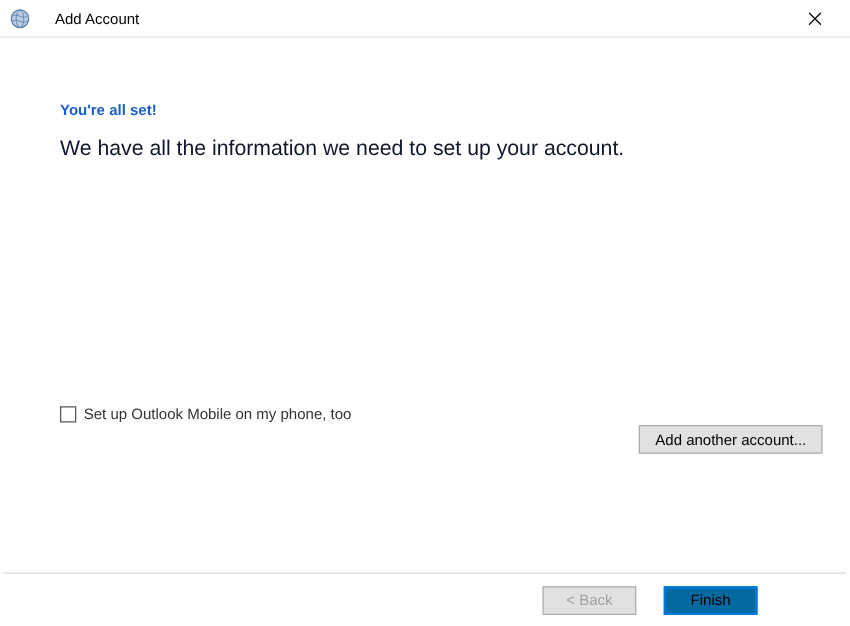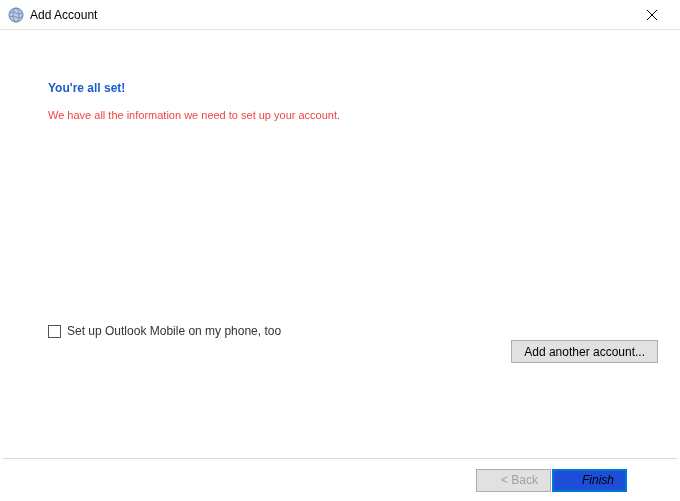--- a/index.html
+++ b/index.html
@@ -22,42 +22,43 @@
   }
   .titlebar .globe-icon {
     width: 16px;
     height: 16px;
     margin-right: 6px;
   }
   .titlebar .title {
     color: #000;
     font-size: 12px;
     flex: 1;
+    margin-left: 14px;
   }
   .titlebar .close {
     width: 40px;
     height: 28px;
     display: flex;
     align-items: center;
     justify-content: center;
     cursor: default;
   }
   .content {
     padding: 34px 48px 0 48px;
   }
   .heading {
     color: #1a5ecc;
     font-weight: 600;
     font-size: 12px;
     margin-bottom: 14px;
     margin-top: 17px;
   }
   .subtext {
-    color: #ef4444;
-    font-size: 11px;
+    color: #0f172a;
+    font-size: 17px;
   }
   .checkbox-row {
     position: absolute;
     left: 48px;
     top: 324px;
     display: flex;
     align-items: center;
     gap: 6px;
     color: #333;
   }
@@ -75,51 +76,49 @@
   .winbtn {
     background: #e1e1e1;
     border: 1px solid #adadad;
     height: 23px;
     padding: 0 12px;
     font-family: inherit;
     font-size: 12px;
     color: #000;
     cursor: default;
     min-width: 75px;
-    text-align: right;
   }
   .winbtn.wide {
     min-width: 140px;
   }
   .winbtn:disabled {
     color: #a0a0a0;
   }
   .winbtn.default {
     border: 2px solid #0078d7;
-    background: #1d4ed8;
+    background: #0369a1;
     padding: 0 11px;
-    font-style: italic;
   }
   .footer-sep {
     position: absolute;
     left: 3px;
     right: 3px;
     bottom: 42px;
     border-top: 1px solid #d9d9d9;
   }
   .footer {
     position: absolute;
     left: 0;
     right: 0;
     bottom: 0;
     height: 42px;
     display: flex;
     align-items: center;
     justify-content: flex-end;
-    gap: 1px;
+    gap: 22px;
     padding: 0 22px;
   }
   .footer .spacer { width: 30px; }
 </style>
 </head>
 <body>
 
 <div class="titlebar">
   <span class="globe-icon">
     <svg viewBox="0 0 16 16" width="16" height="16">

